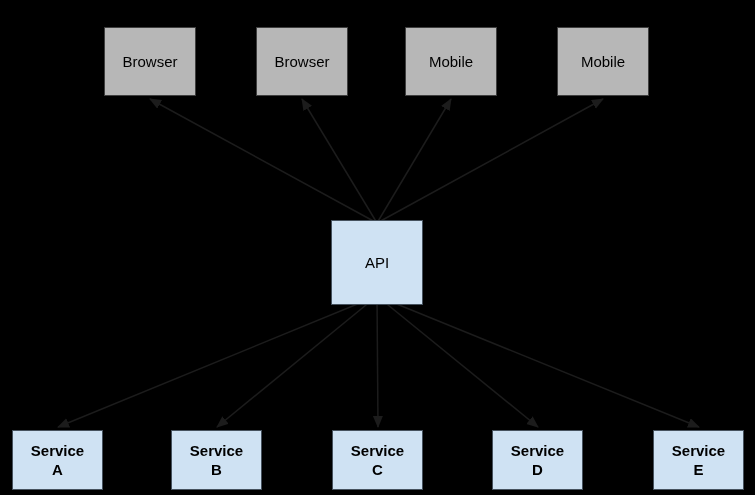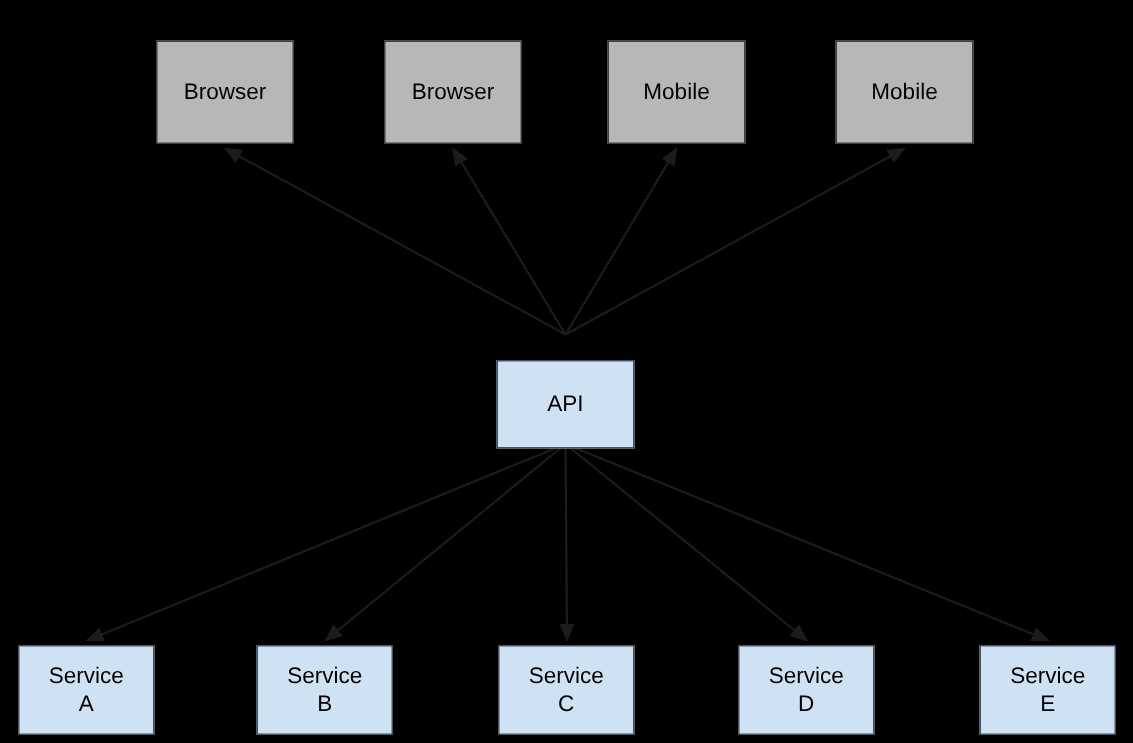--- a/index.html
+++ b/index.html
@@ -41,28 +41,29 @@
     width: 92px;
     height: 69px;
     top: 11px;
   }
   .node.blue {
     background: #cfe2f3;
     border: 1px solid #46525e;
   }
   .node.api {
     left: 331px;
-    top: 224px;
+    top: 204px;
     width: 92px;
-    height: 59px;
+    height: 85px;
   }
   .node.service {
     width: 91px;
     height: 60px;
     top: 414px;
+    font-weight: bold;
   }
   .edge {
     stroke: #1c1c1c;
     stroke-width: 1.5;
     fill: none;
   }
 </style>
 </head>
 <body>
 

